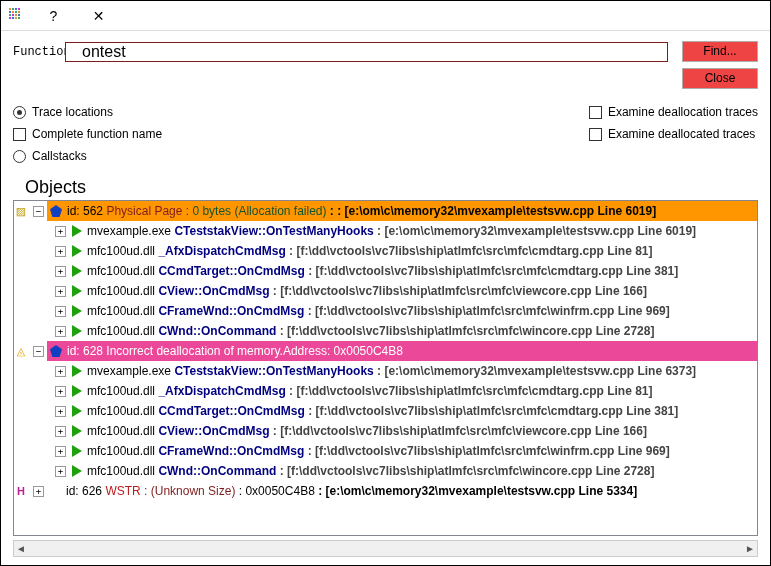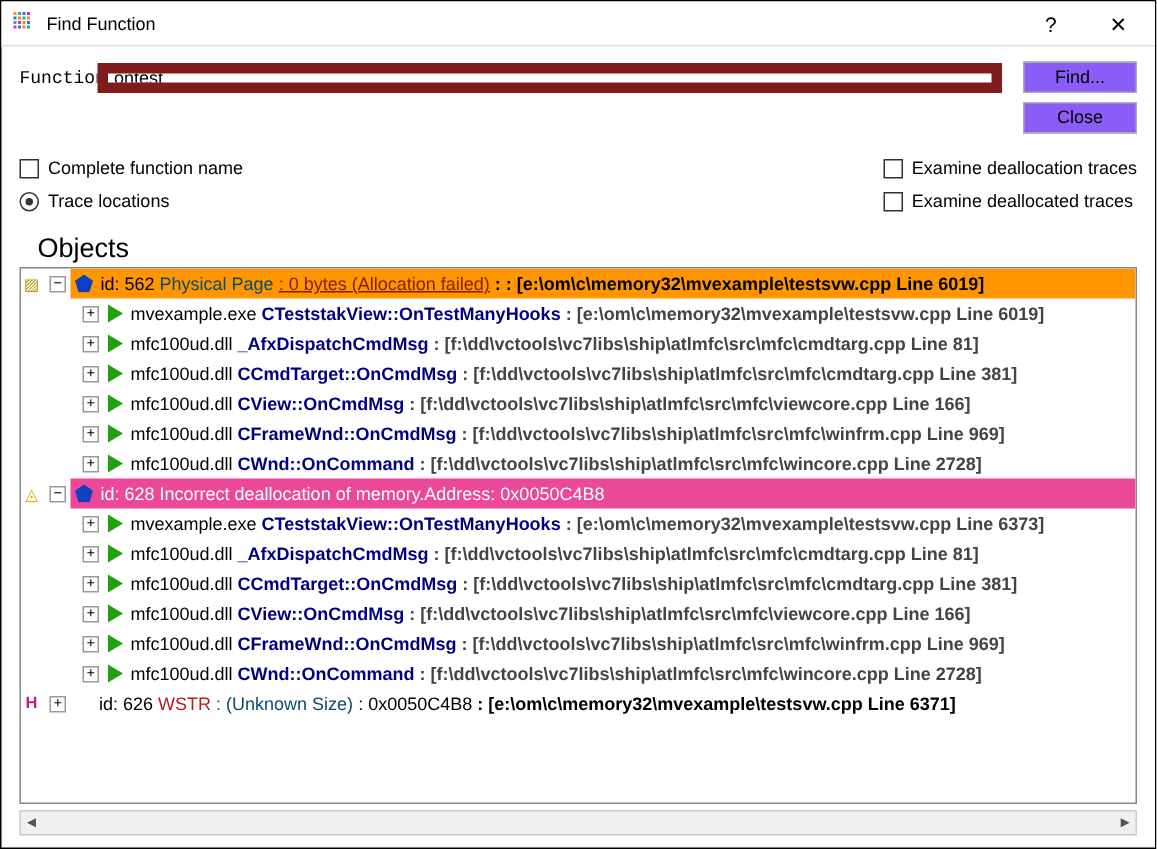--- a/index.html
+++ b/index.html
@@ -8,22 +8,22 @@
 
   .titlebar { height: 30px; background: #fff; border-bottom: 1px solid #ddd; display: flex; align-items: center; padding: 0 2px 0 8px; }
   .title-icon { width: 16px; height: 16px; margin-right: 6px; display: inline-block; position: relative; }
   .title-icon span { position: absolute; width: 2px; height: 2px; }
   .titlebar-title { flex: 1; font-size: 12px; }
   .titlebar-btn { width: 45px; height: 28px; display: flex; align-items: center; justify-content: center; font-size: 14px; font-family: Arial; }
 
   .form { padding: 10px 12px 6px 12px; }
   .row { display: flex; align-items: center; margin-bottom: 6px; }
   .label { width: 52px; font-size: 12px; font-family: Liberation Mono, monospace; }
-  .textbox { flex: 1; border: 7px solid #7f1d1d; height: 20px; padding: 2px 4px; font-size: 12px; margin-right: 10px; }
-  .btn { width: 76px; height: 21px; border: 1px solid #adadad; background: #8b5cf6; font-size: 12px; text-align: center; line-height: 18px; margin-left: 4px; }
+  .textbox { flex: 1; border: 1px solid #7f1d1d; height: 20px; padding: 2px 16px; font-size: 16px; margin-right: 10px; }
+  .btn { width: 76px; height: 21px; border: 1px solid #adadad; background: #ef4444; font-size: 12px; text-align: center; line-height: 18px; margin-left: 4px; }
 
   .options { display: flex; padding: 0 12px 8px 12px; }
   .opts-left { flex: 1; }
   .opts-right { padding-top: 0; }
   .opt { display: flex; align-items: center; height: 22px; font-size: 12px; }
   .chk, .rad { width: 13px; height: 13px; border: 1px solid #333; margin-right: 6px; display: inline-flex; align-items: center; justify-content: center; background: #fff; }
   .rad { border-radius: 50%; }
   .rad.sel::after { content: ""; width: 5px; height: 5px; background: #333; border-radius: 50%; }
   .chk.sel::after { content: "✓"; font-size: 10px; line-height: 10px; }
   .right-buttons { display: flex; flex-direction: column; align-items: flex-end; }
@@ -38,22 +38,22 @@
   .gicon { width: 14px; text-align: center; font-size: 11px; margin-right: 2px; }
   .tri-g { width: 0; height: 0; border-top: 6px solid transparent; border-bottom: 6px solid transparent; border-left: 10px solid #1FA10E; display: inline-block; margin: 0 3px; }
   .tri-b { width: 12px; height: 12px; background: #1040c0; display: inline-block; margin: 0 3px; clip-path: polygon(50% 0%, 100% 35%, 80% 100%, 20% 100%, 0% 35%); }
 
   .sel-orange { background: #FF9600; color: #000; }
   .sel-blue { background: #ec4899; color: #fff; }
 
   .txt { padding-left: 2px; }
   .mod { color: #000080; font-weight: bold; }
   .loc { color: #444; font-weight: bold; }
-  .gray { color: #0c4a6e; }
-  .red { color: #7f1d1d; text-decoration: underline; }
+  .gray { color: #7f1d1d; }
+  .red { color: #14532d; }
   .purple { color: #b91c1c; }
 
   .scrollbar-bottom { height: 17px; background: #f0f0f0; border-top: 1px solid #ddd; display: flex; align-items: center; margin: 0 12px 8px 12px; justify-content: space-between; padding: 0 2px; color: #555; font-size: 10px; border: 1px solid #ccc; }
 </style>
 </head>
 <body>
 
 <div class="window">
   <div class="titlebar">
     <span class="title-icon">
@@ -67,21 +67,20 @@
         <span style="background:#c93;top:3px;left:9px"></span>
       <span style="background:#3a7;top:6px;left:0"></span>
         <span style="background:#c3c;top:6px;left:3px"></span>
         <span style="background:#e83;top:6px;left:6px"></span>
         <span style="background:#37c;top:6px;left:9px"></span>
       <span style="background:#c3c;top:9px;left:0"></span>
         <span style="background:#37c;top:9px;left:3px"></span>
         <span style="background:#c93;top:9px;left:6px"></span>
         <span style="background:#3a7;top:9px;left:9px"></span>
     </span>
-    <span class="titlebar-title">Find Function</span>
     <div class="titlebar-btn">?</div>
     <div class="titlebar-btn">✕</div>
   </div>
 
   <div class="form">
     <div class="row">
       <span class="label">Function:</span>
       <input class="textbox" value="ontest" style="">
       <div class="right-buttons">
         <div class="btn">Find...</div>
@@ -89,26 +88,30 @@
     </div>
     <div class="row" style="justify-content:flex-end">
       <div style="flex:1"></div>
       <div class="btn">Close</div>
     </div>
   </div>
 
   <div class="options">
     <div class="opts-left">
       <div class="opt">
+        <span class="rad sel"></span>
+        <span>Trace locations</span>
+      </div>
+      <div class="opt">
         <span class="chk"></span>
         <span>Complete function name</span>
       </div>
       <div class="opt">
-        <span class="rad sel"></span>
-        <span>Trace locations</span>
+        <span class="rad"></span>
+        <span>Callstacks</span>
       </div>
     </div>
     <div class="opts-right">
       <div class="opt">
         <span class="chk"></span>
         <span>Examine deallocation traces</span>
       </div>
       <div class="opt">
         <span class="chk"></span>
         <span>Examine deallocated traces</span>
@@ -225,21 +228,21 @@
           <span class="exp">+</span>
           <span class="tri-g"></span>
           <span class="txt"><span>mfc100ud.dll </span><span class="mod">CWnd::OnCommand</span><span class="loc"> : [f:\dd\vctools\vc7libs\ship\atlmfc\src\mfc\wincore.cpp Line 2728]</span></span>
         </div>
 
       <div class="node">
         <span class="gicon" style="color:#c0208f;font-weight:bold">H</span>
         <span class="exp">+</span>
         <span class="ind" style="width:17px"></span>
         <span class="txt">
-          <span>id: 626 </span><span class="purple">WSTR </span><span class="gray">: (Unknown Size)</span><span> :  0x0050C4B8 </span><b>: [e:\om\c\memory32\mvexample\testsvw.cpp Line 6371]</b>
+          <span>id: 626 </span><span class="purple">WSTR </span><span class="gray">: (Unknown Size)</span><span> :  0x0050C4B8 </span><b>: [e:\om\c\memory32\mvexample\testsvw.cpp Line 5334]</b>
         </span>
       </div>
     </div>
   </div>
 
   <div class="scrollbar-bottom">
     <span>◄</span>
     <span>►</span>
   </div>
 </div>

